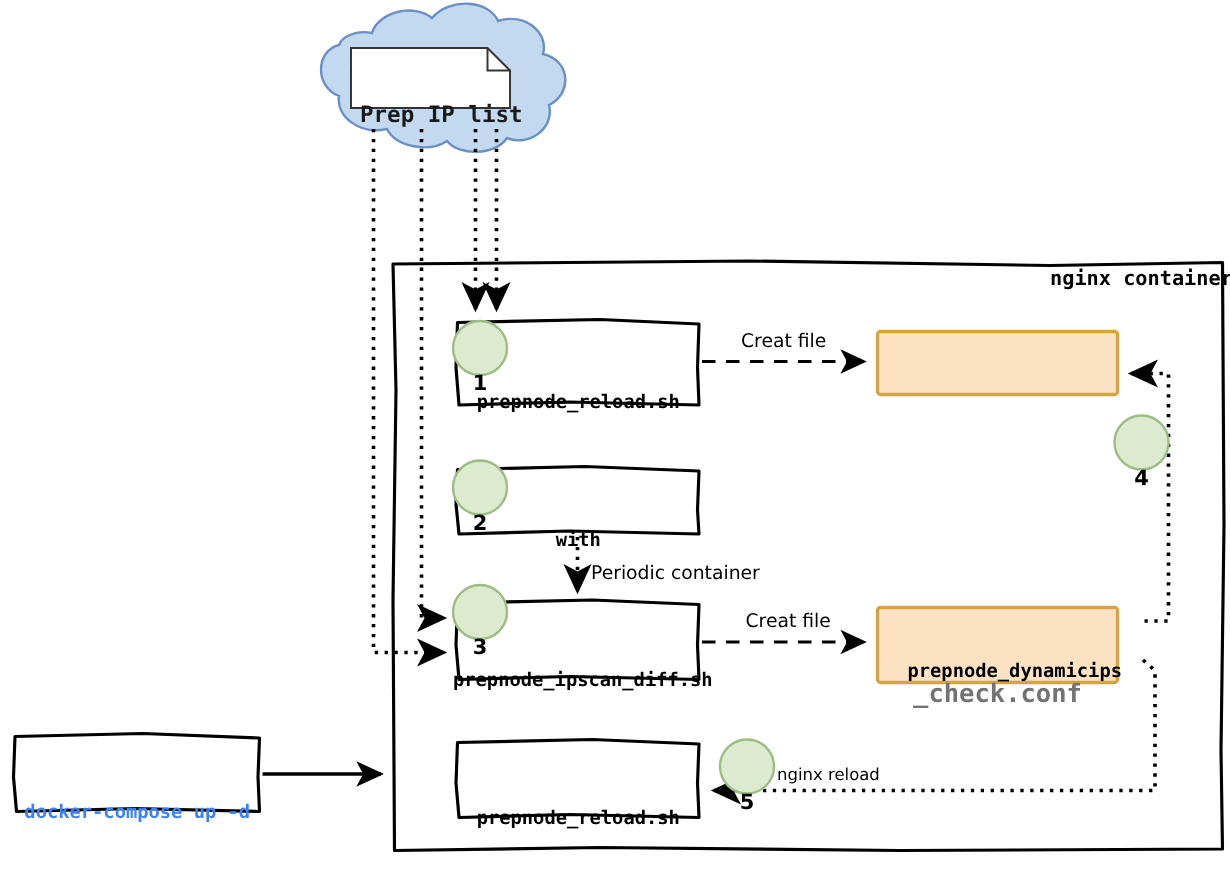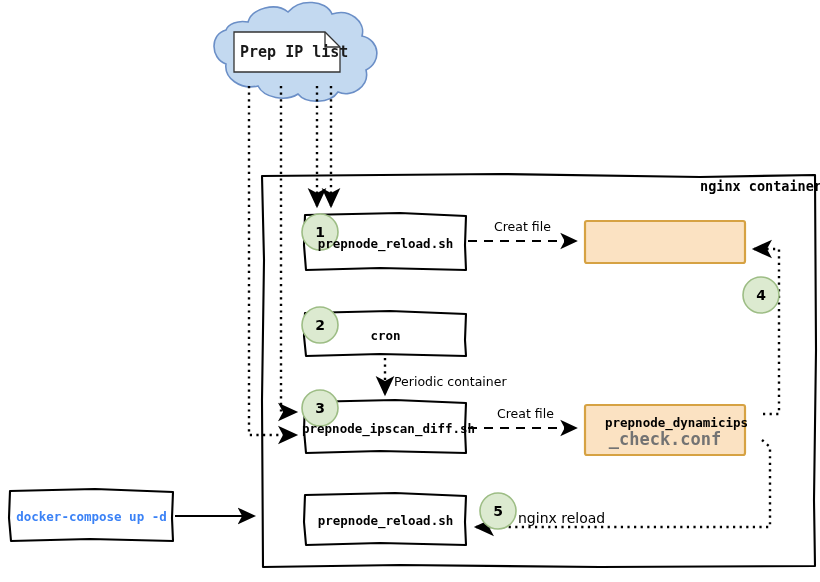--- a/index.html
+++ b/index.html
@@ -3,21 +3,21 @@
 <meta charset="utf-8">
 <style>
   html,body{margin:0;padding:0;background:#ffffff;}
   body{width:820px;height:582px;overflow:hidden;
        font-family:"DejaVu Sans", sans-serif;}
   #stage{position:relative;width:820px;height:582px;}
   #stage svg{position:absolute;left:0;top:0;}
   .lbl{position:absolute;white-space:pre;pointer-events:none;}
   .mono{font-family:"DejaVu Sans Mono", monospace;font-weight:bold;}
   .sans{font-family:"DejaVu Sans", sans-serif;}
-  .ctr{text-align:center;}
+  .ctr{text-align:center;margin-top:24px;}
 </style>
 </head>
 <body>
 
 <div id="stage">
 
   <svg width="820" height="582" viewBox="0 0 820 582">
     <defs>
       <marker id="arrSolid" markerWidth="9" markerHeight="9" refX="7.5" refY="4.5" orient="auto">
         <path d="M0,0.6 L8.4,4.5 L0,8.4 L2.1,4.5 Z" fill="#000"></path>
@@ -106,40 +106,40 @@
     <circle cx="761" cy="295" r="18" fill="#dcead0" stroke="#9dbd85" stroke-width="1.6"></circle>
     <circle cx="498" cy="511" r="18" fill="#dcead0" stroke="#9dbd85" stroke-width="1.6"></circle>
   </svg>
 
   <div class="lbl mono ctr" style="left:240px;top:43px;width:92px;font-size:15px;color:#1a1a1a;">Prep IP list</div>
 
   <div class="lbl mono" style="left:700px;top:178px;font-size:13.5px;color:#000;">nginx container</div>
 
   <div class="lbl mono ctr" style="left:304px;top:236px;width:163px;font-size:12.5px;color:#000;">prepnode_reload.sh</div>
 
-  <div class="lbl mono ctr" style="left:304px;top:328px;width:163px;font-size:12.5px;color:#000;">cron</div>
+  <div class="lbl mono ctr" style="left:304px;top:328px;width:163px;font-size:12.5px;color:#000;">with</div>
 
   <div class="lbl mono ctr" style="left:302px;top:421px;width:167px;font-size:12.5px;color:#000;">prepnode_ipscan_diff.sh</div>
 
 
   <div class="lbl mono ctr" style="left:585px;top:415px;width:183px;font-size:12.5px;color:#000;line-height:16px;">prepnode_dynamicips</div>
   <div class="lbl mono ctr" style="left:585px;top:431px;width:160px;font-size:17px;color:#737373;line-height:16px;">_check.conf</div>
 
   <div class="lbl mono ctr" style="left:304px;top:513px;width:163px;font-size:12.5px;color:#000;">prepnode_reload.sh</div>
 
   <div class="lbl mono ctr" style="left:9px;top:509px;width:165px;font-size:12.5px;color:#3b82f6;">docker-compose up -d</div>
 
   <div class="lbl sans" style="left:494px;top:219px;font-size:12.5px;color:#000;">Creat file</div>
 
   <div class="lbl sans" style="left:394px;top:374px;font-size:12.5px;color:#000;">Periodic container</div>
 
   <div class="lbl sans" style="left:497px;top:406px;font-size:12.5px;color:#000;">Creat file</div>
 
 
-  <div class="lbl sans" style="left:518px;top:510px;font-size:14px;color:#000;">nginx reload</div>
+  <div class="lbl sans" style="left:518px;top:510px;font-size:11px;color:#000;">nginx reload</div>
 
   <div class="lbl sans ctr" style="left:310px;top:224px;width:20px;font-size:14px;font-weight:bold;color:#000;">1</div>
   <div class="lbl sans ctr" style="left:310px;top:317px;width:20px;font-size:14px;font-weight:bold;color:#000;">2</div>
   <div class="lbl sans ctr" style="left:310px;top:400px;width:20px;font-size:14px;font-weight:bold;color:#000;">3</div>
   <div class="lbl sans ctr" style="left:751px;top:287px;width:20px;font-size:14px;font-weight:bold;color:#000;">4</div>
   <div class="lbl sans ctr" style="left:488px;top:503px;width:20px;font-size:14px;font-weight:bold;color:#000;">5</div>
 
 </div>
 
 </body></html>

